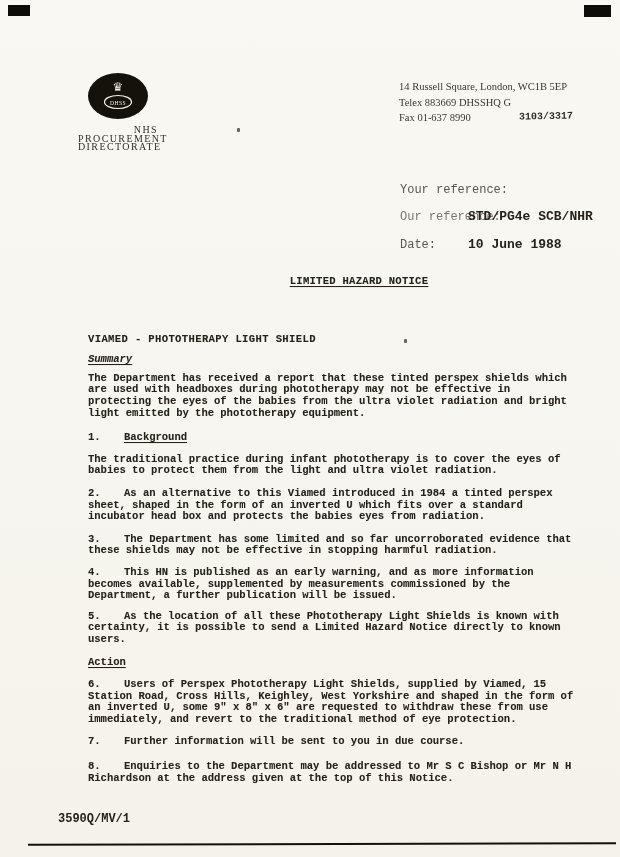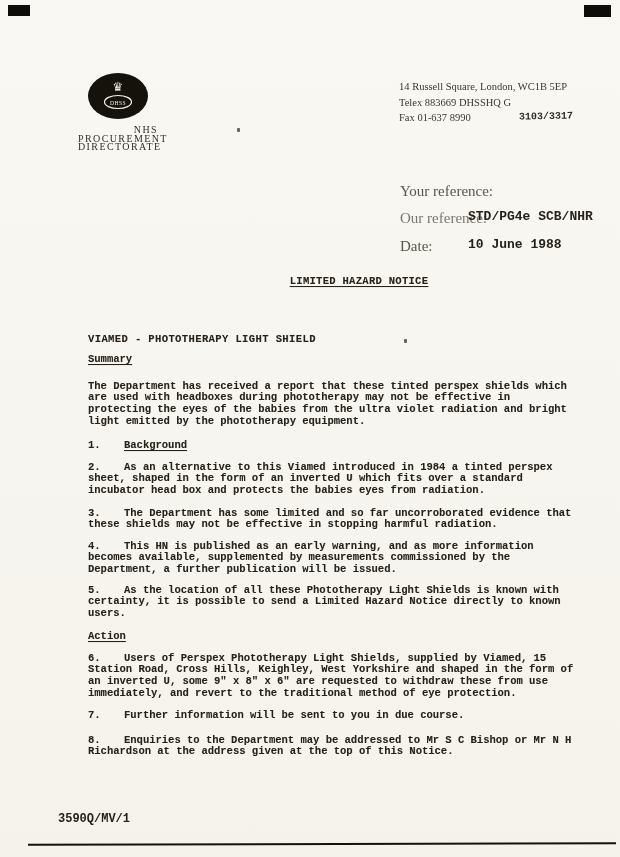--- a/index.html
+++ b/index.html
@@ -9,21 +9,21 @@
         overflow:hidden;color:#211e17;}
   .corner-mark{position:absolute;background:#0f0d0a;}
   .speck{position:absolute;width:3px;height:4px;background:#45402f;border-radius:1px;opacity:.8;}
   .logo{position:absolute;left:78px;top:72px;width:80px;text-align:center;}
   .logo-org div{font-family:Liberation Serif, serif;font-size:10px;
         letter-spacing:1.4px;line-height:8.6px;color:#322f27;white-space:nowrap;text-align:right;}
   .address{position:absolute;left:399px;top:79px;font-family:"Liberation Serif","DejaVu Serif",serif;
         font-size:10.5px;line-height:15.5px;color:#3a362e;}
   .annotation{position:absolute;left:519px;top:111px;font-family:"Liberation Mono","DejaVu Sans Mono",monospace;
         font-size:10px;font-weight:700;color:#2e2b23;transform:rotate(-1.2deg);}
-  .ref-label{position:absolute;font-family:Liberation Serif, serif;font-size:15px;color:#5a564b;}
+  .ref-label{position:absolute;font-family:Liberation Mono, monospace;font-size:12px;color:#5a564b;}
   .ref-value{position:absolute;font-family:"Liberation Mono","DejaVu Sans Mono",monospace;
         font-size:13px;font-weight:700;color:#26221a;}
   .body-col{position:absolute;left:88px;top:276px;width:490px;
         font-family:"Liberation Mono","DejaVu Sans Mono",monospace;
         font-size:10.5px;line-height:11.6px;font-weight:700;color:#26221a;
         text-shadow:0.3px 0.3px 0 rgba(45,40,28,0.22);}
   .title-wrap{text-align:center;margin:0 0 46px 52px;}
   .title{text-decoration:underline;text-underline-offset:2px;letter-spacing:0.3px;}
   .subject{margin:0 0 9px 0;letter-spacing:0.4px;}
   .underlined{text-decoration:underline;text-underline-offset:2px;}
@@ -70,30 +70,31 @@
   <div class="ref-value" style="left:468px;top:237px;">10 June 1988</div>
 
   <div class="body-col">
 
     <div class="title-wrap">
       <span class="title">LIMITED HAZARD NOTICE</span>
     </div>
 
     <div class="subject">VIAMED - PHOTOTHERAPY LIGHT SHIELD</div>
 
-    <p class="para" style="margin-bottom:15px;">
+    <p class="para" style="margin-bottom:7px;font-style:italic;">
       <span class="underlined">Summary</span>
     </p>
 
     <p class="para" style="margin-bottom:13px;">The Department has received a report that these tinted perspex shields which are used with headboxes during phototherapy may not be effective in protecting the eyes of the babies from the ultra violet radiation and bright light emitted by the phototherapy equipment.</p>
 
     <p class="para" style="margin-bottom:10px;">
       <span class="pnum">1.</span><span class="underlined">Background</span>
     </p>
 
+    <p class="para" style="margin-bottom:11px;">The traditional practice during infant phototherapy is to cover the eyes of babies to protect them from the light and ultra violet radiation.</p>
 
     <p class="para" style="margin-bottom:11px;">
       <span class="pnum">2.</span><span>As an alternative to this Viamed introduced in 1984 a tinted perspex sheet, shaped in the form of an inverted U which fits over a standard incubator head box and protects the babies eyes from radiation.</span>
     </p>
 
     <p class="para" style="margin-bottom:10px;">
       <span class="pnum">3.</span><span>The Department has some limited and so far uncorroborated evidence that these shields may not be effective in stopping harmful radiation.</span>
     </p>
 
     <p class="para" style="margin-bottom:9px;">

